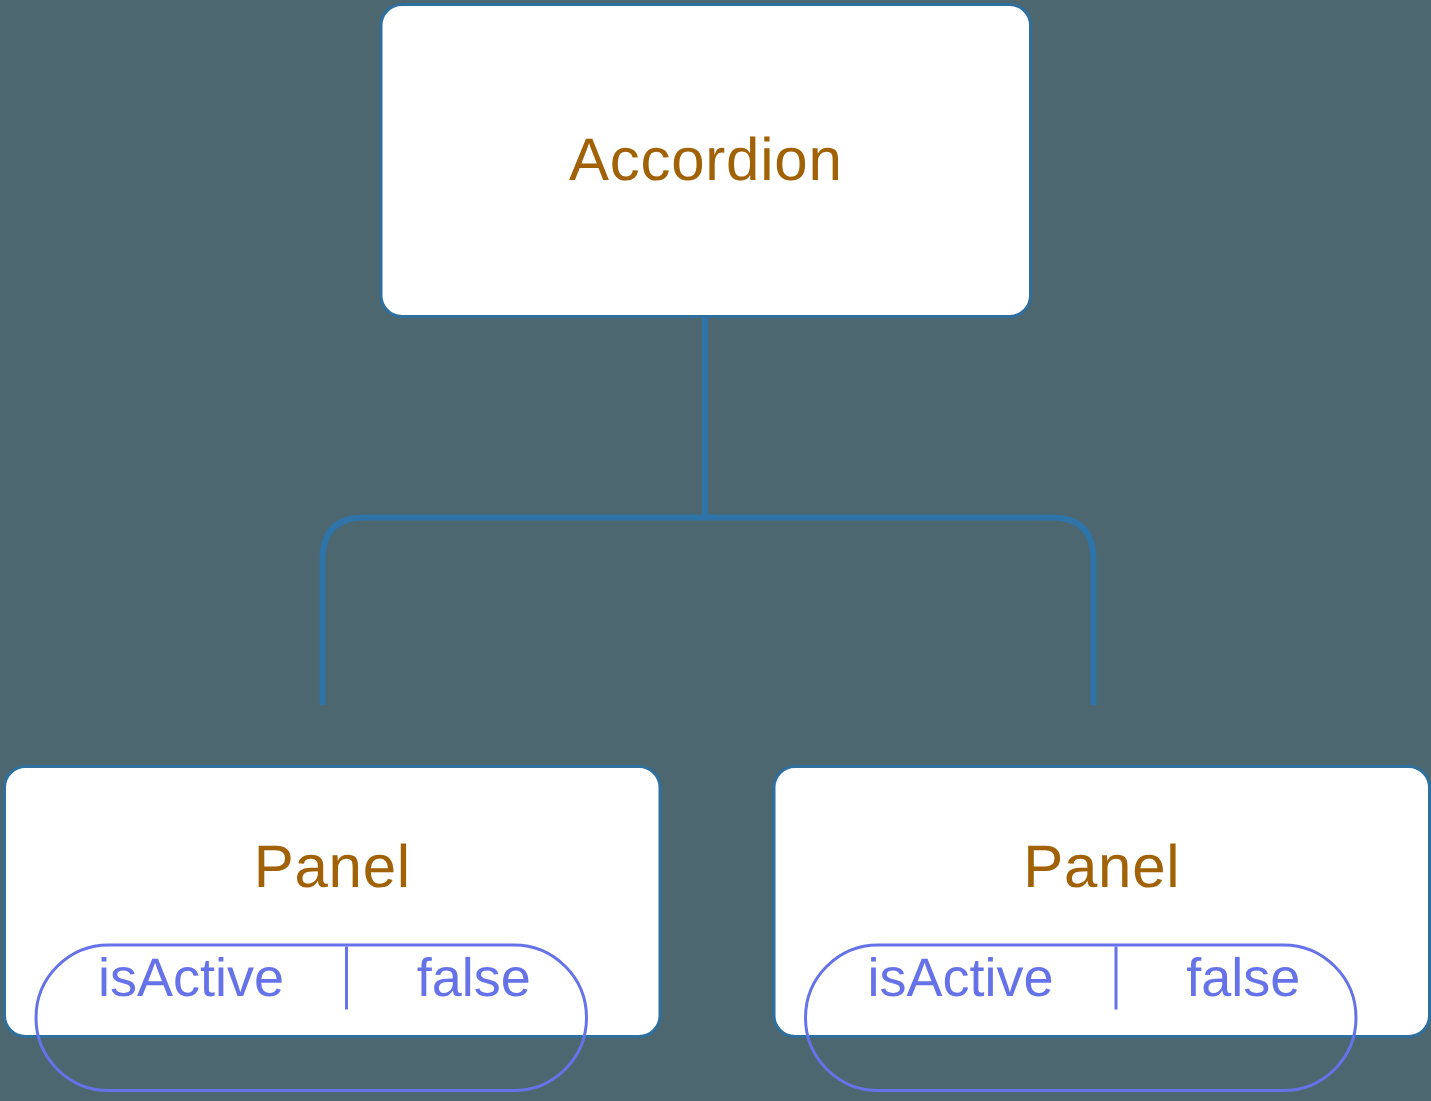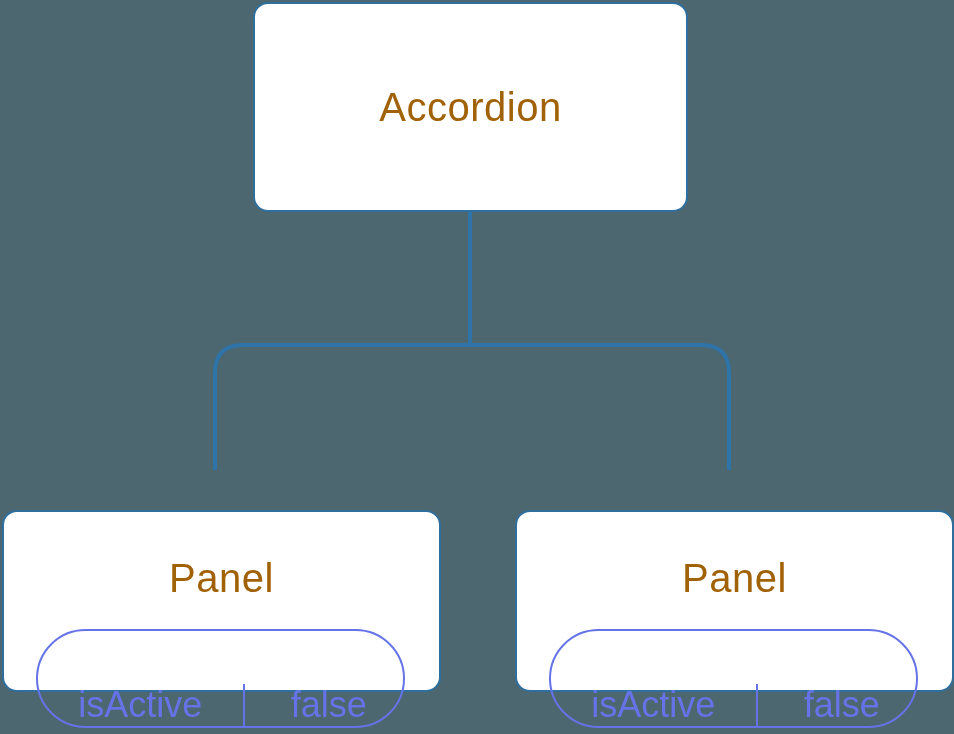--- a/index.html
+++ b/index.html
@@ -58,29 +58,29 @@
   .node-panel.panel-right { left: 515px; }
   .panel-title {
     position: absolute;
     left: 0;
     top: 44px;
     width: 100%;
     text-align: center;
   }
   .state-pill {
     position: absolute;
-    left: 32px;
+    left: 19px;
     top: 117px;
     width: 369px;
     height: 99px;
     box-sizing: border-box;
     border: 2px solid #6673e8;
     border-radius: 50px;
     display: flex;
-    align-items: flex-end;
+    align-items: flex-start;
     color: #6673e8;
     font-size: 36px;
   }
   .state-key {
     flex: 1.38;
     display: flex;
     align-items: center;
     justify-content: center;
   }
   .state-value {

